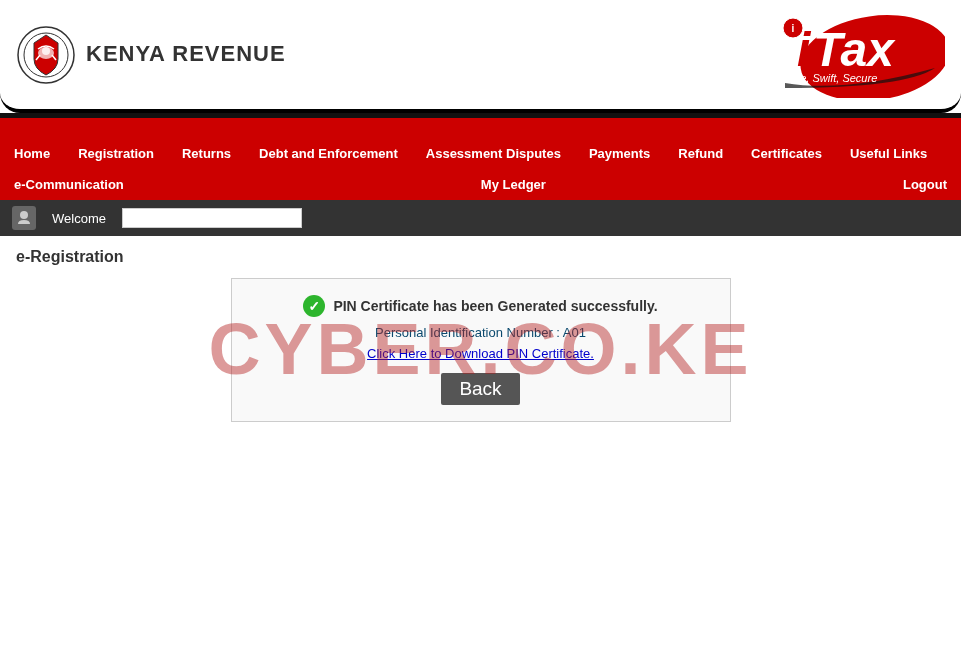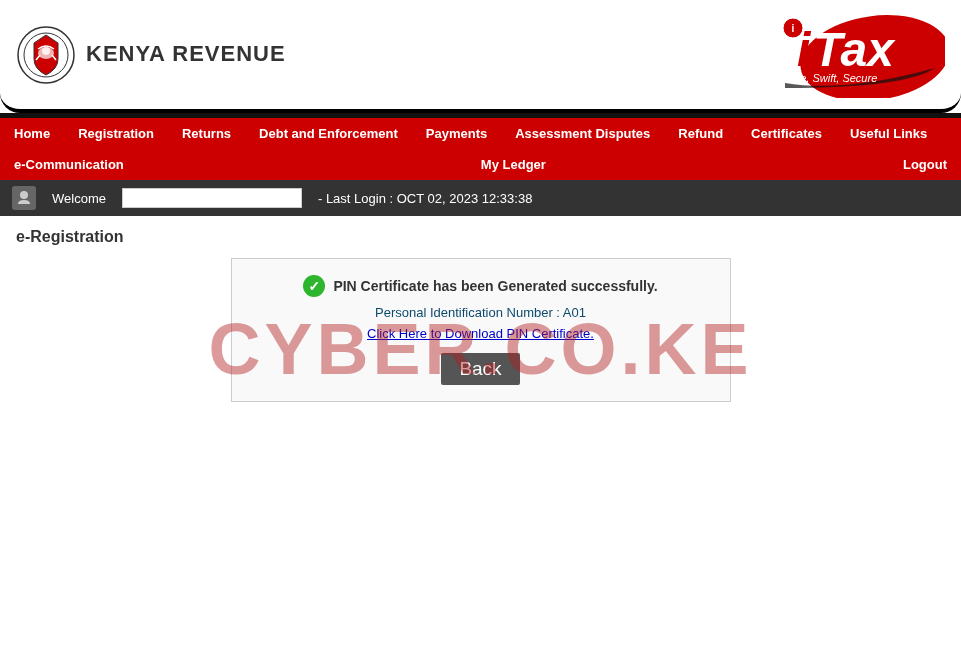--- a/index.html
+++ b/index.html
@@ -52,20 +52,21 @@
       text-decoration: none;
       padding: 8px 14px;
       display: block;
       font-size: 13px;
       font-weight: bold;
       white-space: nowrap;
     }
     .navbar-row1 {
       display: flex;
       width: 100%;
+      margin-top: 20px;
     }
     .navbar-row2 {
       display: flex;
       width: 100%;
       background: #cc0000;
       justify-content: space-between;
     }
 
     
     .welcome-bar {
@@ -223,43 +224,42 @@
 </div>
 
 <div style="height:5px; background:#111;"></div>
 
 <nav class="navbar">
   <div class="navbar-row1">
     <a>Home</a>
     <a>Registration</a>
     <a>Returns</a>
     <a>Debt and Enforcement</a>
+    <a>Assessment Disputes</a>
     <a>Payments</a>
-    <a>Assessment Disputes</a>
     <a>Refund</a>
     <a>Certificates</a>
     <a>Useful Links</a>
   </div>
   <div class="navbar-row2">
     <a>e-Communication</a>
     <a>My Ledger</a>
     <a>Logout</a>
   </div>
 </nav>
 
 <div class="welcome-bar">
   <div class="user-icon">
     <svg width="16" height="16" viewBox="0 0 16 16" xmlns="http://www.w3.org/2000/svg">
       <circle cx="8" cy="5" r="4" fill="#ccc"></circle>
       <path d="M2 14 Q2 10 8 10 Q14 10 14 14" fill="#ccc"></path>
     </svg>
   </div>
   <span>Welcome</span>
   <input type="text" class="welcome-input" value="" readonly="" style="">
-  <span>- Last Login : OCT 02, 2023 12:33:38</span>
 </div>
 
 <div class="content-area">
   <div class="page-title">e-Registration</div>
 
   <div class="success-box">
     <div class="success-header">
       <div class="check-icon">✓</div>
       <span class="success-title">PIN Certificate has been Generated successfully.</span>
     </div>

